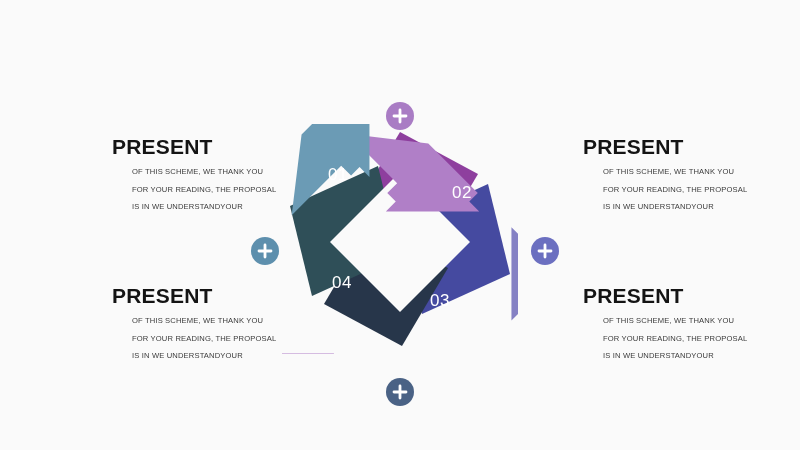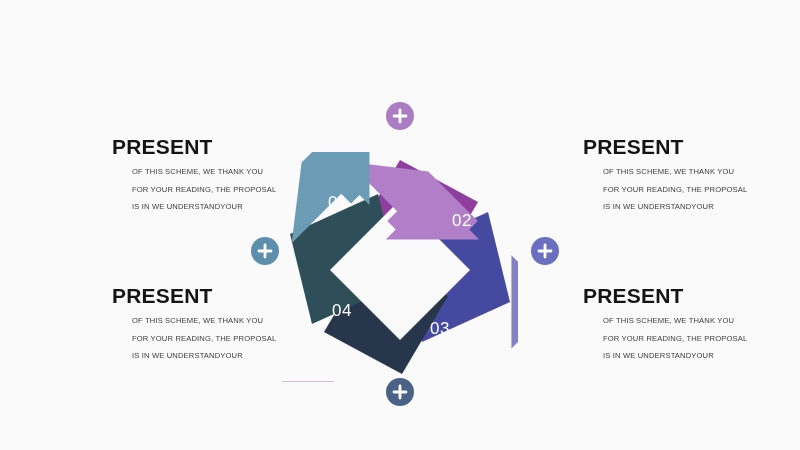--- a/index.html
+++ b/index.html
@@ -50,21 +50,21 @@
   }
   .plus-icon svg { display: block; }
   .pi-top    { left: 386px; top: 102px; }
   .pi-left   { left: 251px; top: 237px; }
   .pi-right  { left: 531px; top: 237px; }
   .pi-bottom { left: 386px; top: 378px; }
 
   
   .diagram {
     position: absolute;
-    left: 282px; top: 152px;
+    left: 282px; top: 124px;
     width: 236px; height: 230px;
   }
   .diagram svg { display: block; width: 236px; height: 230px; }
   .num-label {
     font-family: "Liberation Sans", sans-serif;
     font-size: 17px;
     fill: #ffffff;
     letter-spacing: 0.5px;
   }
 </style>

